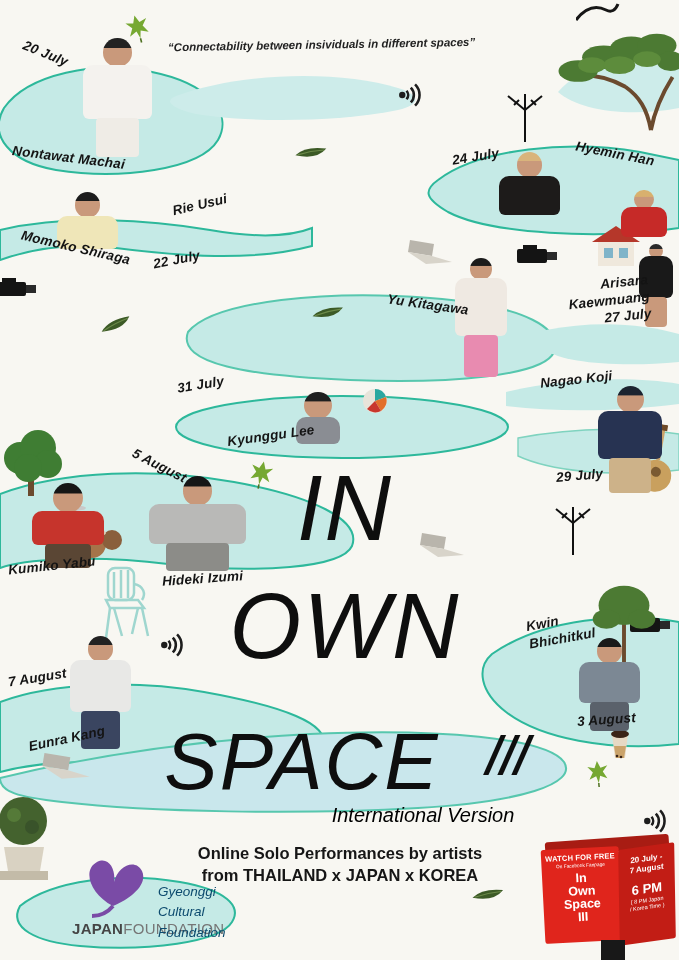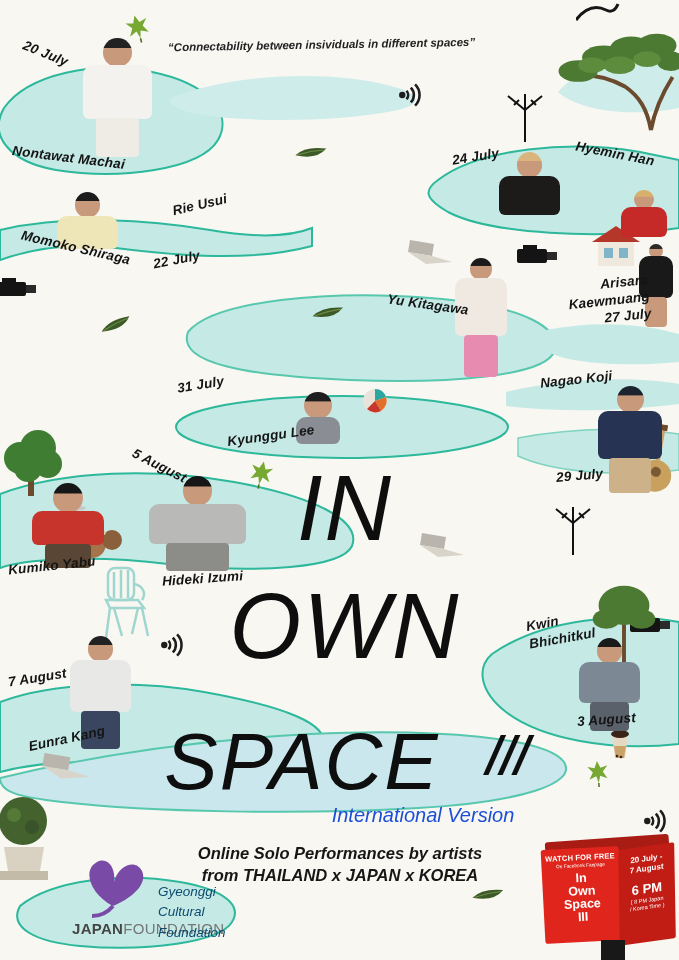--- a/index.html
+++ b/index.html
@@ -13,23 +13,23 @@
   .fig .torso{width:72%;height:42%;border-radius:10px 10px 6px 6px;background:var(--shirt,#ccc);margin-top:-2px;}
   .fig .legs{width:46%;height:30%;border-radius:4px;background:var(--pants,transparent);margin-top:-1px;}
   .lbl{position:absolute;z-index:3;font-style:italic;font-weight:700;font-size:13.5px;
        color:#141414;white-space:nowrap;letter-spacing:.2px;}
   .ml{white-space:pre-line;}
   .quote{position:absolute;z-index:3;left:168px;top:38px;width:370px;font-size:11.5px;
          font-style:italic;font-weight:700;color:#222;transform:rotate(-1deg);}
   .title{position:absolute;z-index:2;font-style:italic;font-weight:100;color:#0e0e0e;
          line-height:1;text-align:center;letter-spacing:2px;}
   .subtitle{position:absolute;z-index:2;left:303px;top:804px;width:240px;text-align:center;
-            font-style:italic;font-weight:400;font-size:20px;color:#1d4ed8;}
+            font-style:italic;font-weight:400;font-size:20px;color:#000000;}
   .tagline{position:absolute;z-index:2;left:150px;top:842px;width:380px;text-align:center;
-           font-style:italic;font-weight:700;font-size:16.5px;line-height:1.35;color:#161616;}
+           font-weight:700;font-size:16.5px;line-height:1.35;color:#161616;}
   .jf-text{position:absolute;z-index:3;left:28px;top:920px;font-size:15px;letter-spacing:.3px;margin-left:44px;}
   .jf-text .b{font-weight:700;color:#454545;}
   .jf-text .l{font-weight:400;color:#767676;}
   .gyeonggi{position:absolute;z-index:3;left:158px;top:882px;font-style:italic;font-size:13.5px;
             line-height:1.5;color:#0c4a6e;}
   
   .watchbox{position:absolute;z-index:3;left:543px;top:838px;width:136px;height:122px;}
   .wb-lid{position:absolute;left:2px;top:0;width:124px;height:14px;background:#a81c13;
           transform:rotate(-4deg);border-radius:3px;}
   .wb-front{position:absolute;left:0;top:10px;width:78px;height:94px;background:#e0251c;

